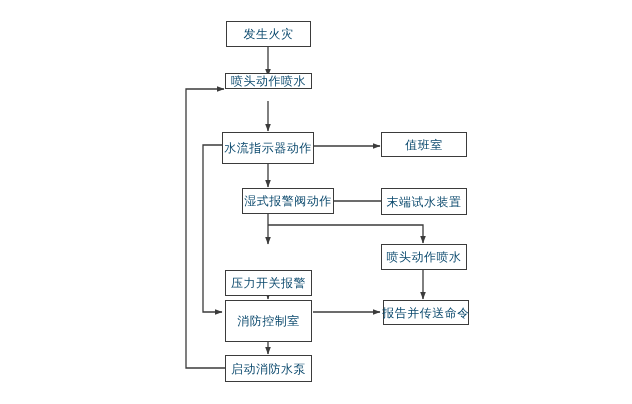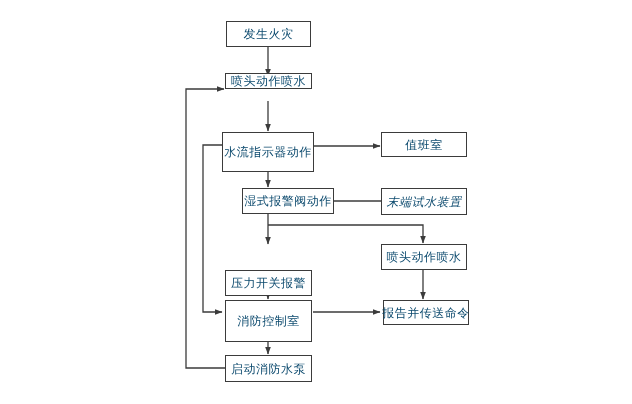--- a/index.html
+++ b/index.html
@@ -73,31 +73,31 @@
 
     <polyline points="223,145 203,145 203,312 222,312" fill="none" stroke="#3b3b3b" stroke-width="1.3" marker-end="url(#arrow)"></polyline>
 
     <polyline points="225,368 186,368 186,89 224,89" fill="none" stroke="#3b3b3b" stroke-width="1.3" marker-end="url(#arrow)"></polyline>
   </svg>
 
   <div class="node" style="left:226px; top:21px; width:85px; height:26px;">发生火灾</div>
 
   <div class="node" style="left:225px; top:73px; width:87px; height:16px;">喷头动作喷水</div>
 
-  <div class="node" style="left:222px; top:132px; width:92px; height:40px;">水流指示器动作</div>
+  <div class="node" style="left:222px; top:132px; width:92px; height:32px;">水流指示器动作</div>
 
   <div class="node" style="left:222px; top:188px; width:92px; height:26px;margin-left:20px;">湿式报警阀动作</div>
 
   <div class="node" style="left:225px; top:245px; width:87px; height:26px;margin-top:25px;">压力开关报警</div>
 
   <div class="node" style="left:225px; top:300px; width:87px; height:42px;">消防控制室</div>
 
   <div class="node" style="left:225px; top:355px; width:87px; height:27px;">启动消防水泵</div>
 
   <div class="node" style="left:381px; top:132px; width:86px; height:25px;text-align:right;">值班室</div>
 
-  <div class="node" style="left:381px; top:188px; width:86px; height:27px;font-style:italic;">末端试水装置</div>
+  <div class="node" style="left:381px; top:188px; width:86px; height:27px;">末端试水装置</div>
 
   <div class="node" style="left:381px; top:244px; width:86px; height:26px;">喷头动作喷水</div>
 
   <div class="node" style="left:383px; top:300px; width:86px; height:25px;">报告并传送命令</div>
 
 </div>
 
 </body></html>

